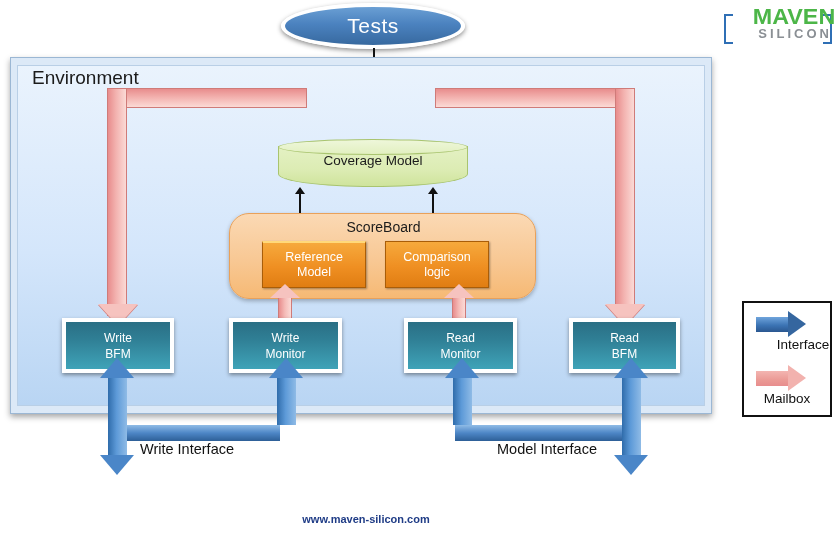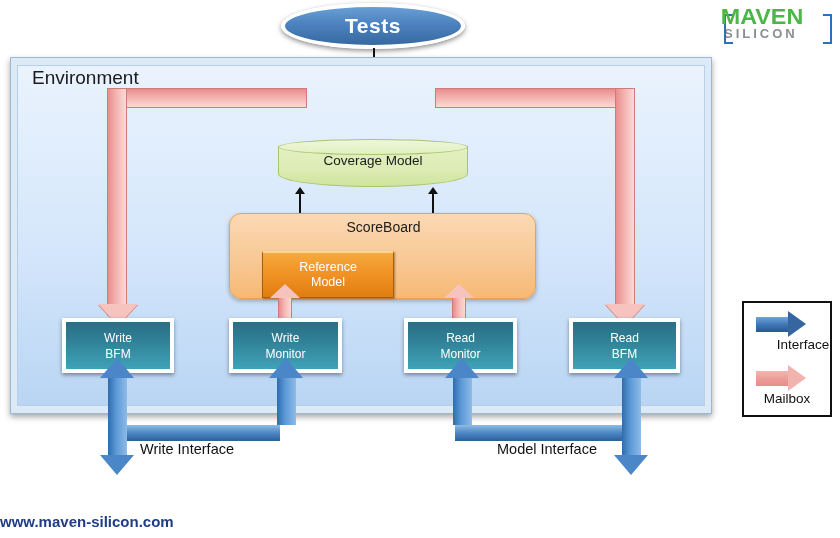--- a/index.html
+++ b/index.html
@@ -1,36 +1,36 @@
 <!DOCTYPE html>
 <html><head>
 <meta charset="utf-8">
 <style>
   html,body{margin:0;padding:0;background:#ffffff;}
   body{width:840px;height:538px;position:relative;overflow:hidden;
        font-family:"Liberation Sans", sans-serif;}
   #stage{position:absolute;left:0;top:0;width:840px;height:538px;}
 
   
-  #logo{position:absolute;left:724px;top:6px;width:108px;height:40px;text-align:left;}
+  #logo{position:absolute;left:724px;top:6px;width:108px;height:40px;text-align:right;}
   #logo .maven{font-family:"Liberation Sans",sans-serif;font-weight:bold;font-size:22px;
       letter-spacing:0px;color:#4cb648;line-height:22px;
       transform:scaleX(1.06);}
   #logo .silicon{font-size:13px;letter-spacing:3px;color:#8a8f94;font-weight:bold;line-height:12px;}
   #logo .brk{position:absolute;top:8px;width:7px;height:26px;border:2px solid #2f6fb5;}
   #logo .brk.l{left:0;border-right:none;}
   #logo .brk.r{right:0;border-left:none;}
 
   
   #tests{position:absolute;left:281px;top:3px;width:184px;height:46px;border-radius:50%;
      background:linear-gradient(180deg,#6a9fd4 0%,#4b82bf 45%,#37699f 100%);
      border:4px solid #ffffff;box-sizing:border-box;
      box-shadow:0 2px 5px rgba(0,0,0,.45);
      display:flex;align-items:center;justify-content:center;}
-  #tests span{color:#ffffff;font-size:21px;font-weight:bold;letter-spacing:.5px;}
+  #tests span{color:#ffffff;font-size:21px;font-weight:normal;letter-spacing:.5px;}
 
   
   #tests-arrow{position:absolute;left:373px;top:48px;width:2px;height:30px;background:#111;}
   #tests-arrow:after{content:"";position:absolute;left:-4px;top:28px;
      border-left:5px solid transparent;border-right:5px solid transparent;border-top:7px solid #111;}
 
   
   #env-outer{position:absolute;left:10px;top:57px;width:702px;height:357px;
      border:1px solid #9bb7d4;background:#dce9f7;box-sizing:border-box;
      box-shadow:0 3px 6px rgba(0,0,0,.35);}
@@ -59,25 +59,25 @@
      font-size:13.5px;color:#1b1b1b;}
 
   
   .blkarrow{position:absolute;width:2px;background:#111;}
   .blkarrow:before{content:"";position:absolute;left:-4px;top:-7px;
      border-left:5px solid transparent;border-right:5px solid transparent;border-bottom:7px solid #111;}
 
   
   #scoreboard{position:absolute;left:229px;top:213px;width:307px;height:86px;
      background:linear-gradient(180deg,#fbd9b4 0%,#f8c894 55%,#f6b974 100%);
-     border:1px solid #e9a15a;border-radius:12px;box-sizing:border-box;
+     border:1px solid #e9a15a;border-radius:20px;box-sizing:border-box;
      box-shadow:0 2px 4px rgba(0,0,0,.28);}
   #scoreboard .title{position:absolute;left:0;top:5px;width:307px;text-align:center;
      font-size:14px;color:#1b1b1b;}
-  .orangebox{position:absolute;top:37px;width:132px;height:47px;
+  .orangebox{position:absolute;top:27px;width:104px;height:47px;
      background:linear-gradient(180deg,#f6a93c 0%,#ef8f22 55%,#e07d12 100%);
      border:1px solid #a95d08;box-sizing:border-box;
      display:flex;align-items:center;justify-content:center;text-align:center;
      color:#ffffff;font-size:12.5px;line-height:15px;
      box-shadow:1px 1px 2px rgba(0,0,0,.35);}
   #refmodel{left:32px;border-top:2px solid #ffd97a;}
   #complogic{left:155px;}
 
   
   #wbfm{left:62px;top:318px;width:112px;height:55px;}
@@ -146,22 +146,22 @@
   #wif{left:140px;top:441px;}
   #rif{left:497px;top:441px;}
 
   
   #duv{position:absolute;left:28px;top:466px;width:676px;height:40px;
      background:linear-gradient(180deg,#a2c948 0%,#93c03c 45%,#86b431 100%);
      border:1px solid #74a025;border-radius:7px;box-sizing:border-box;
      box-shadow:0 3px 5px rgba(0,0,0,.32);
      display:flex;align-items:center;justify-content:center;
      color:#ffffff;font-size:19px;font-weight:bold;letter-spacing:.5px;}
-  #footer{position:absolute;left:0;top:513px;width:732px;
-     font-size:15px;font-weight:bold;color:#1f3c86;}
+  #footer{position:absolute;left:0;top:513px;width:732px;text-align:center;
+     font-size:11px;font-weight:bold;color:#1f3c86;}
 
   
   #legend{position:absolute;left:742px;top:301px;width:90px;height:116px;
      border:2px solid #111;background:#ffffff;box-sizing:border-box;}
   .lg-arrow{position:absolute;left:12px;width:46px;height:15px;}
   .lg-arrow .shaft{position:absolute;left:0;top:0;width:34px;height:15px;}
   .lg-arrow .head{position:absolute;left:32px;top:-6px;width:0;height:0;
      border-top:13px solid transparent;border-bottom:13px solid transparent;}
   #lg-if{top:14px;}
   #lg-if .shaft{background:linear-gradient(180deg,#6fa4dc 0%,#3c74b4 55%,#2a5790 100%);}
@@ -213,20 +213,26 @@
   <div class="blkarrow" style="left:432px;top:194px;height:21px;"></div>
 
   <div id="scoreboard">
     <div class="title">ScoreBoard</div>
     <div class="orangebox" id="refmodel">
       <span>
         <span>Reference</span><br>
         <span>Model</span>
       </span>
     </div>
+    <div class="orangebox" id="complogic">
+      <span>
+        <span>Comparison</span><br>
+        <span>logic</span>
+      </span>
+    </div>
   </div>
 
   <div class="pinkup" id="pu-w"></div>
   <div class="pinkup" id="pu-r"></div>
 
   <div class="tealbox" id="wbfm">
     <span>
       <span>Write</span><br>
       <span>BFM</span>
     </span>

